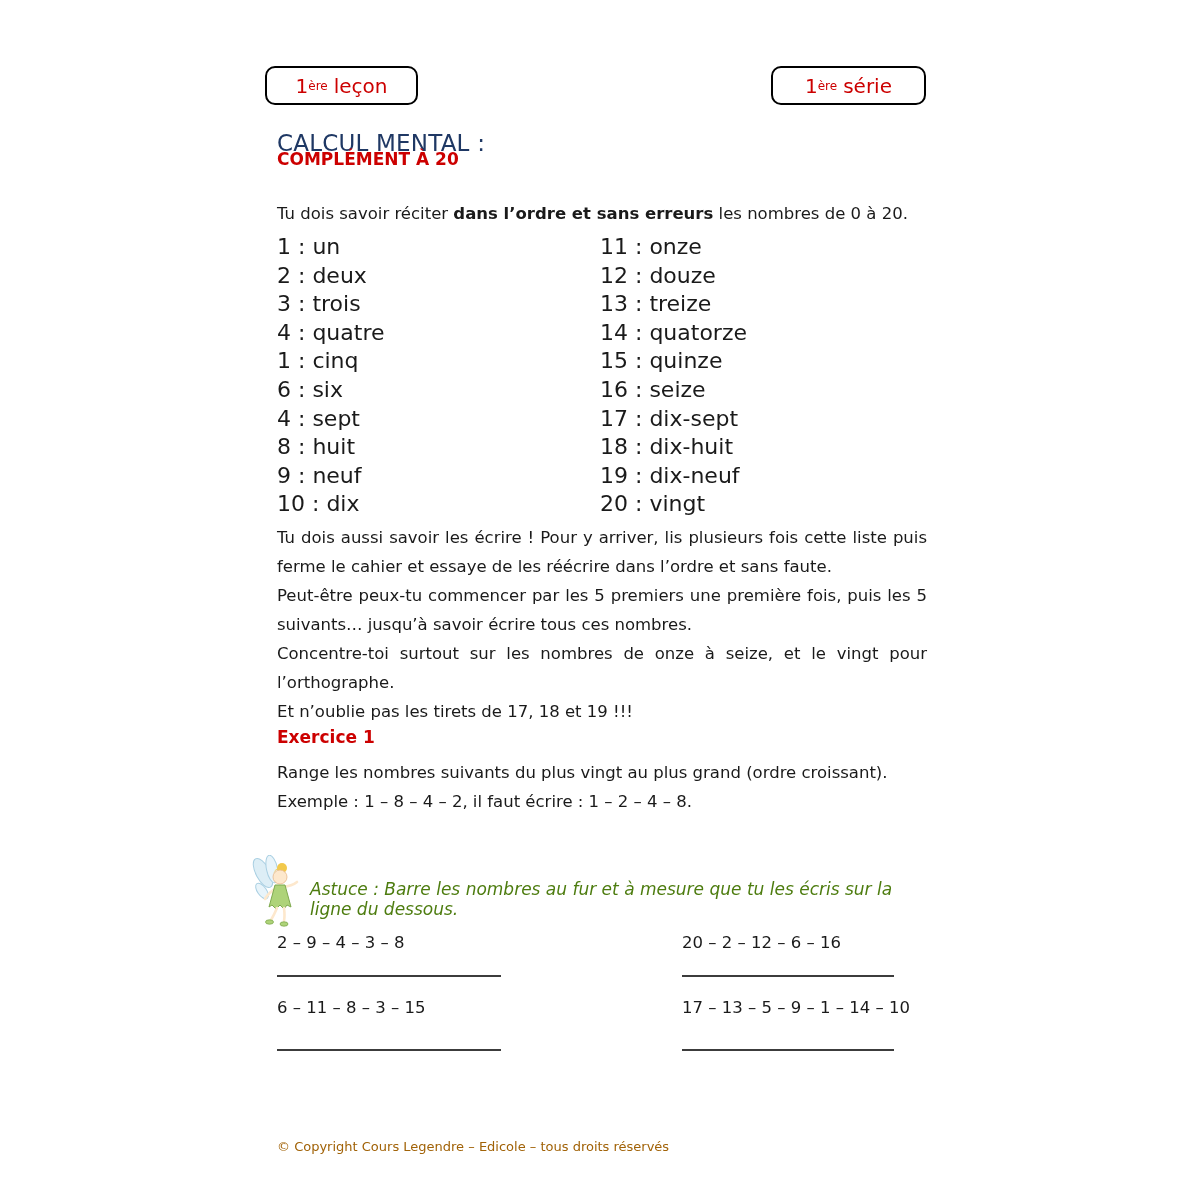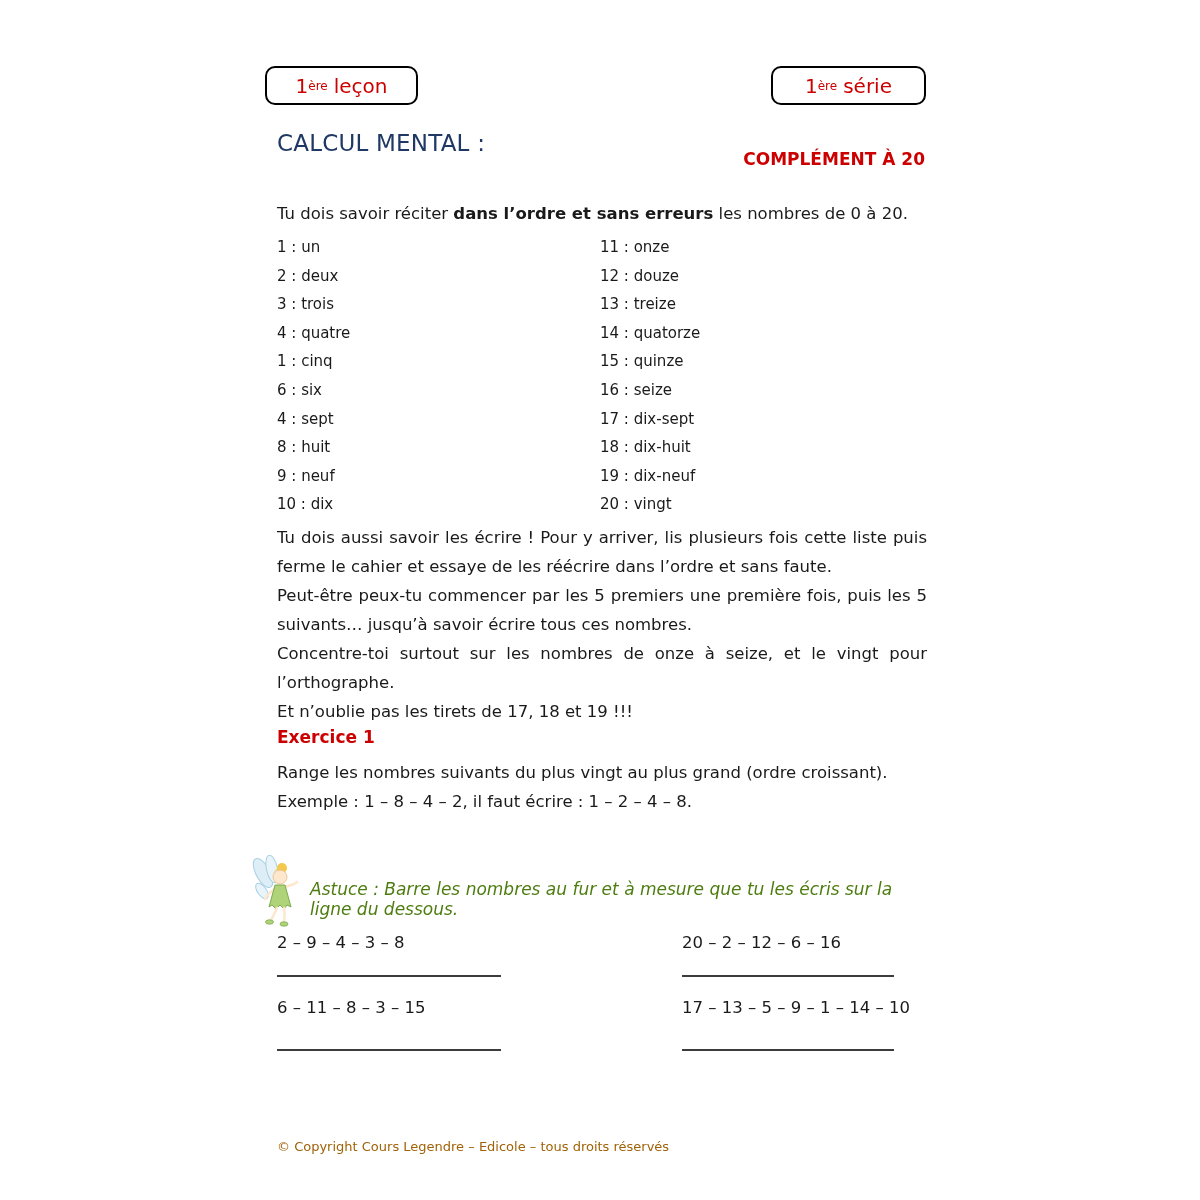--- a/index.html
+++ b/index.html
@@ -33,30 +33,30 @@
   .label-box .word { margin-left: 6px; }
 
   
   .calcul-mental {
     left: 277px; top: 130px;
     color: #1f3864; font-weight: normal; font-size: 23px;
     letter-spacing: 0.2px;
   }
   .doc-title {
     left: 277px; top: 149px; width: 648px;
-    text-align: right;
+    text-align: left;
     color: #cc0000; font-weight: bold; font-size: 17px;
   }
 
   
   .intro { left: 277px; top: 204px; width: 660px; font-size: 16.5px; }
   .intro b { font-weight: bold; }
 
   
-  .numlist { top: 233px; font-size: 15px; }
+  .numlist { top: 233px; font-size: 22px; }
   .numlist-left  { left: 277px; }
   .numlist-right { left: 600px; }
   .numlist .row { height: 28.6px; line-height: 28.6px; }
 
   
   .paragraphs {
     left: 277px; top: 523px; width: 650px;
     font-size: 16.5px; line-height: 29px;
     text-align: justify;
   }

